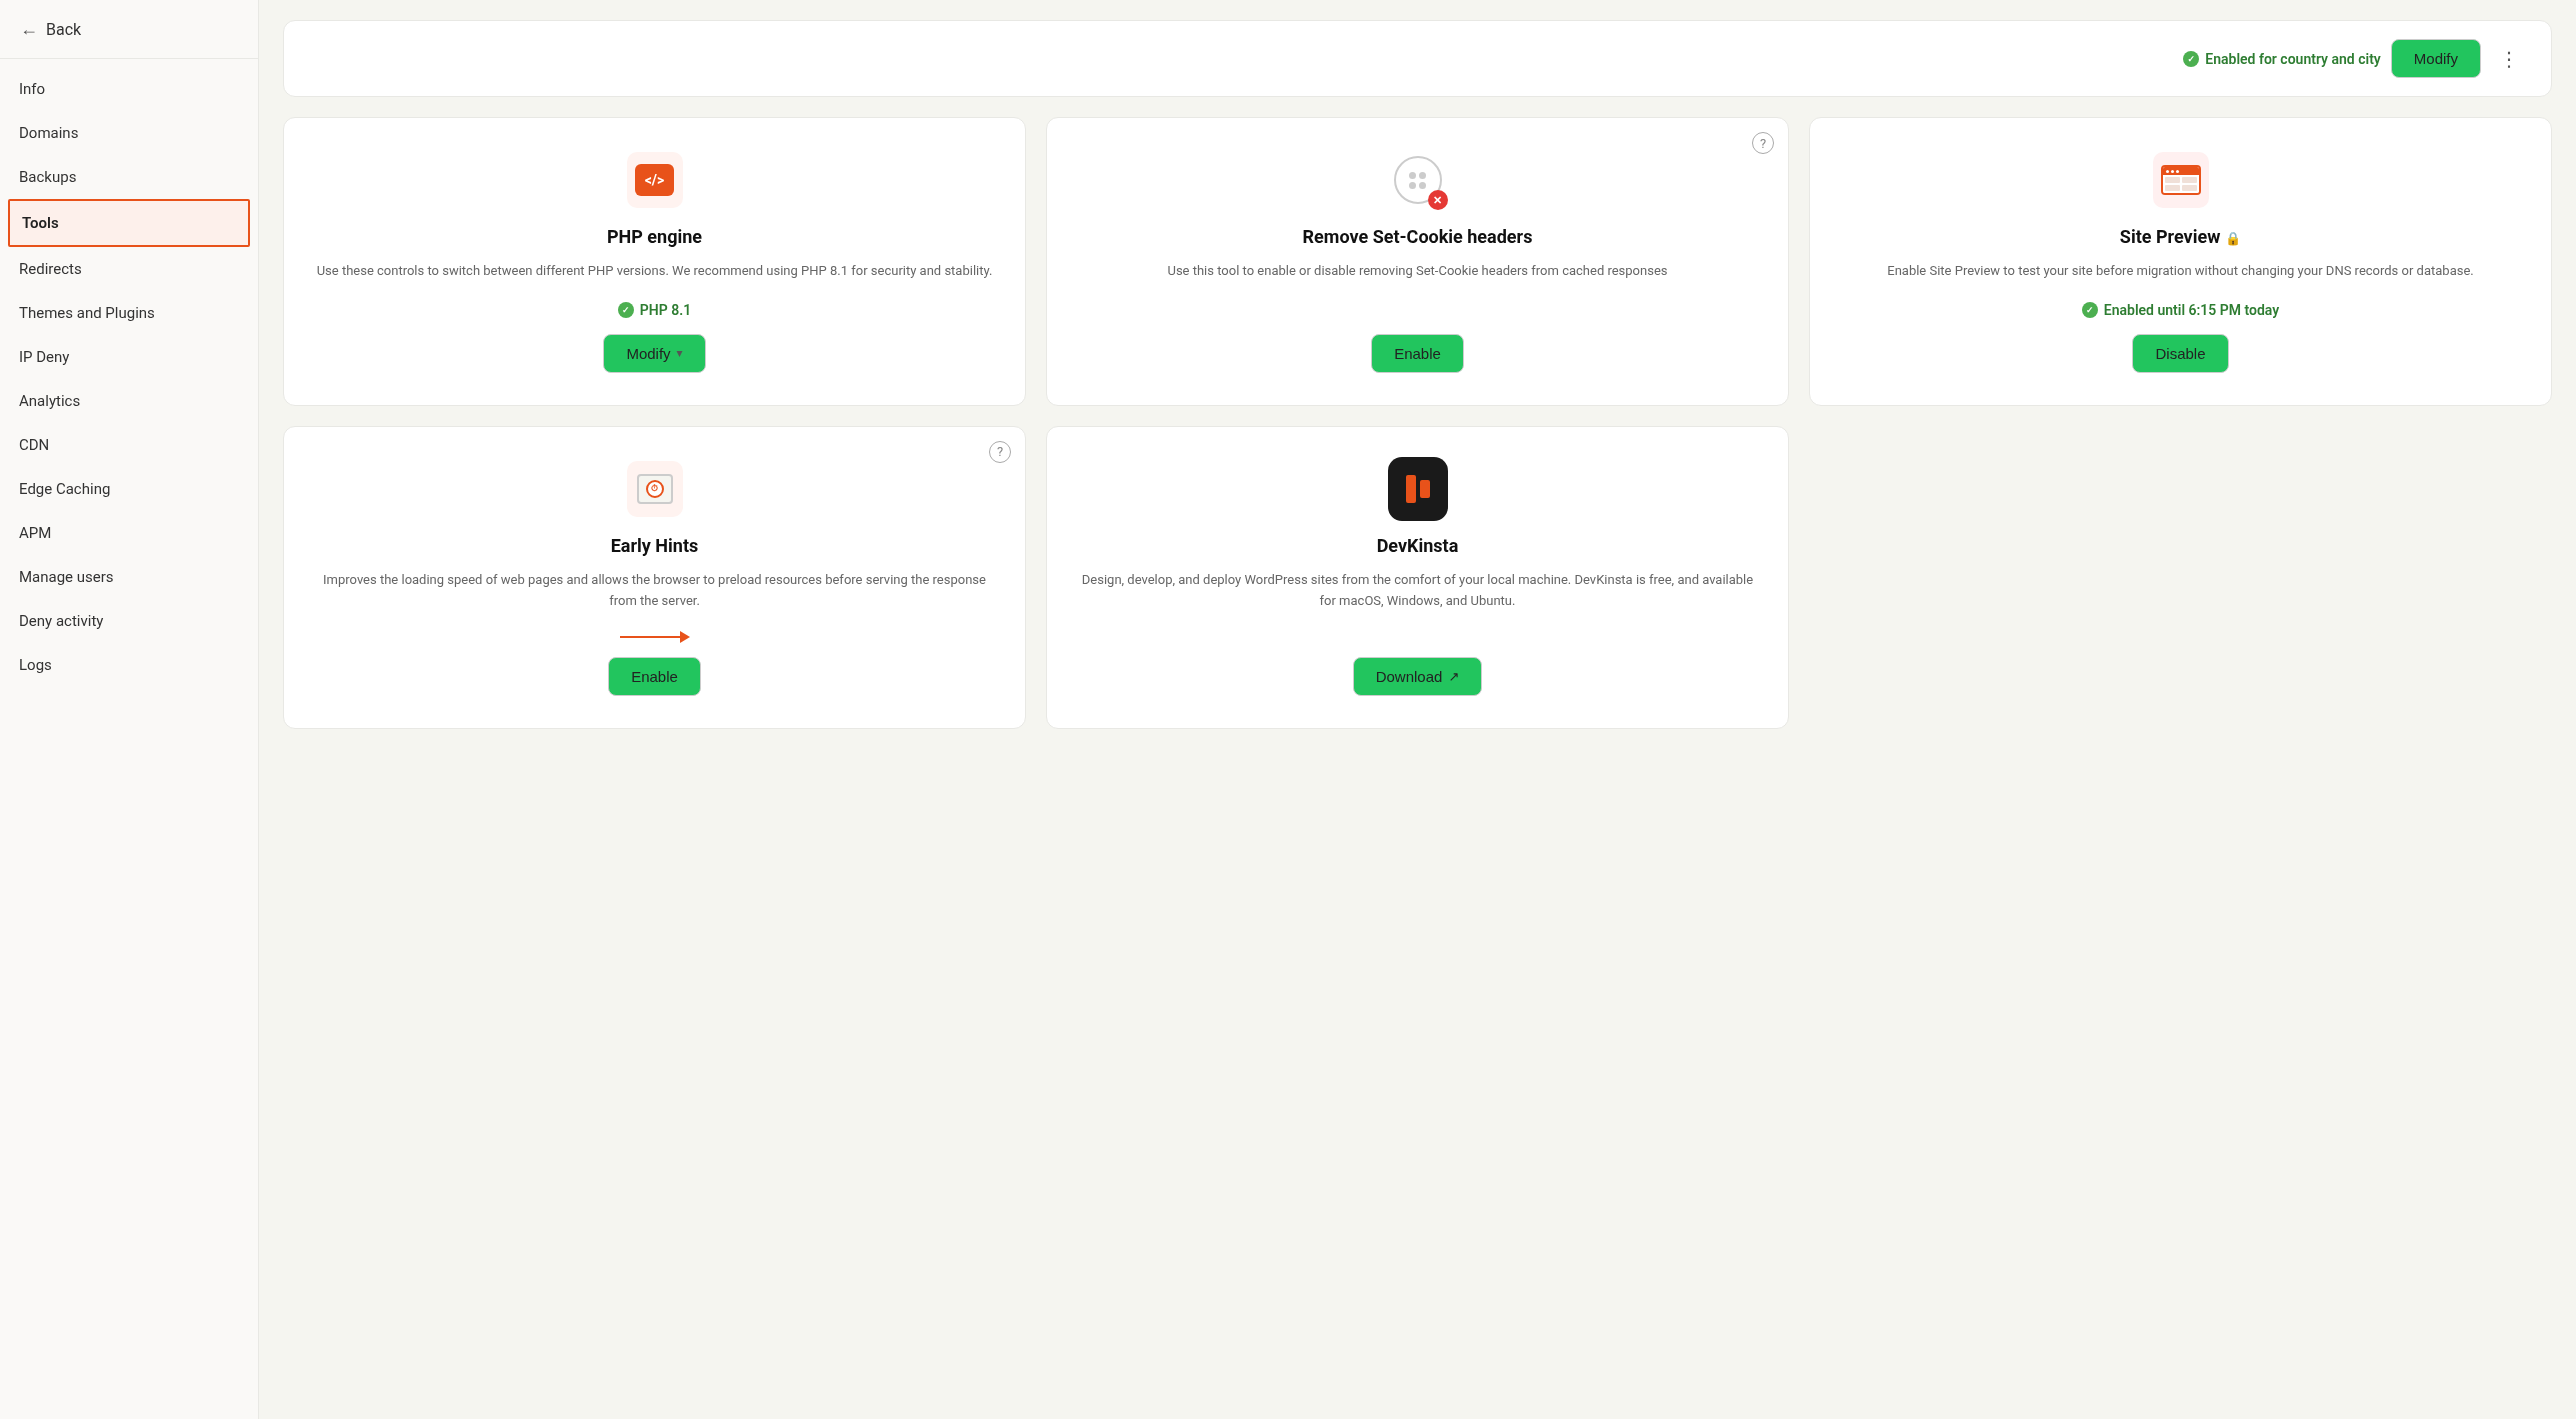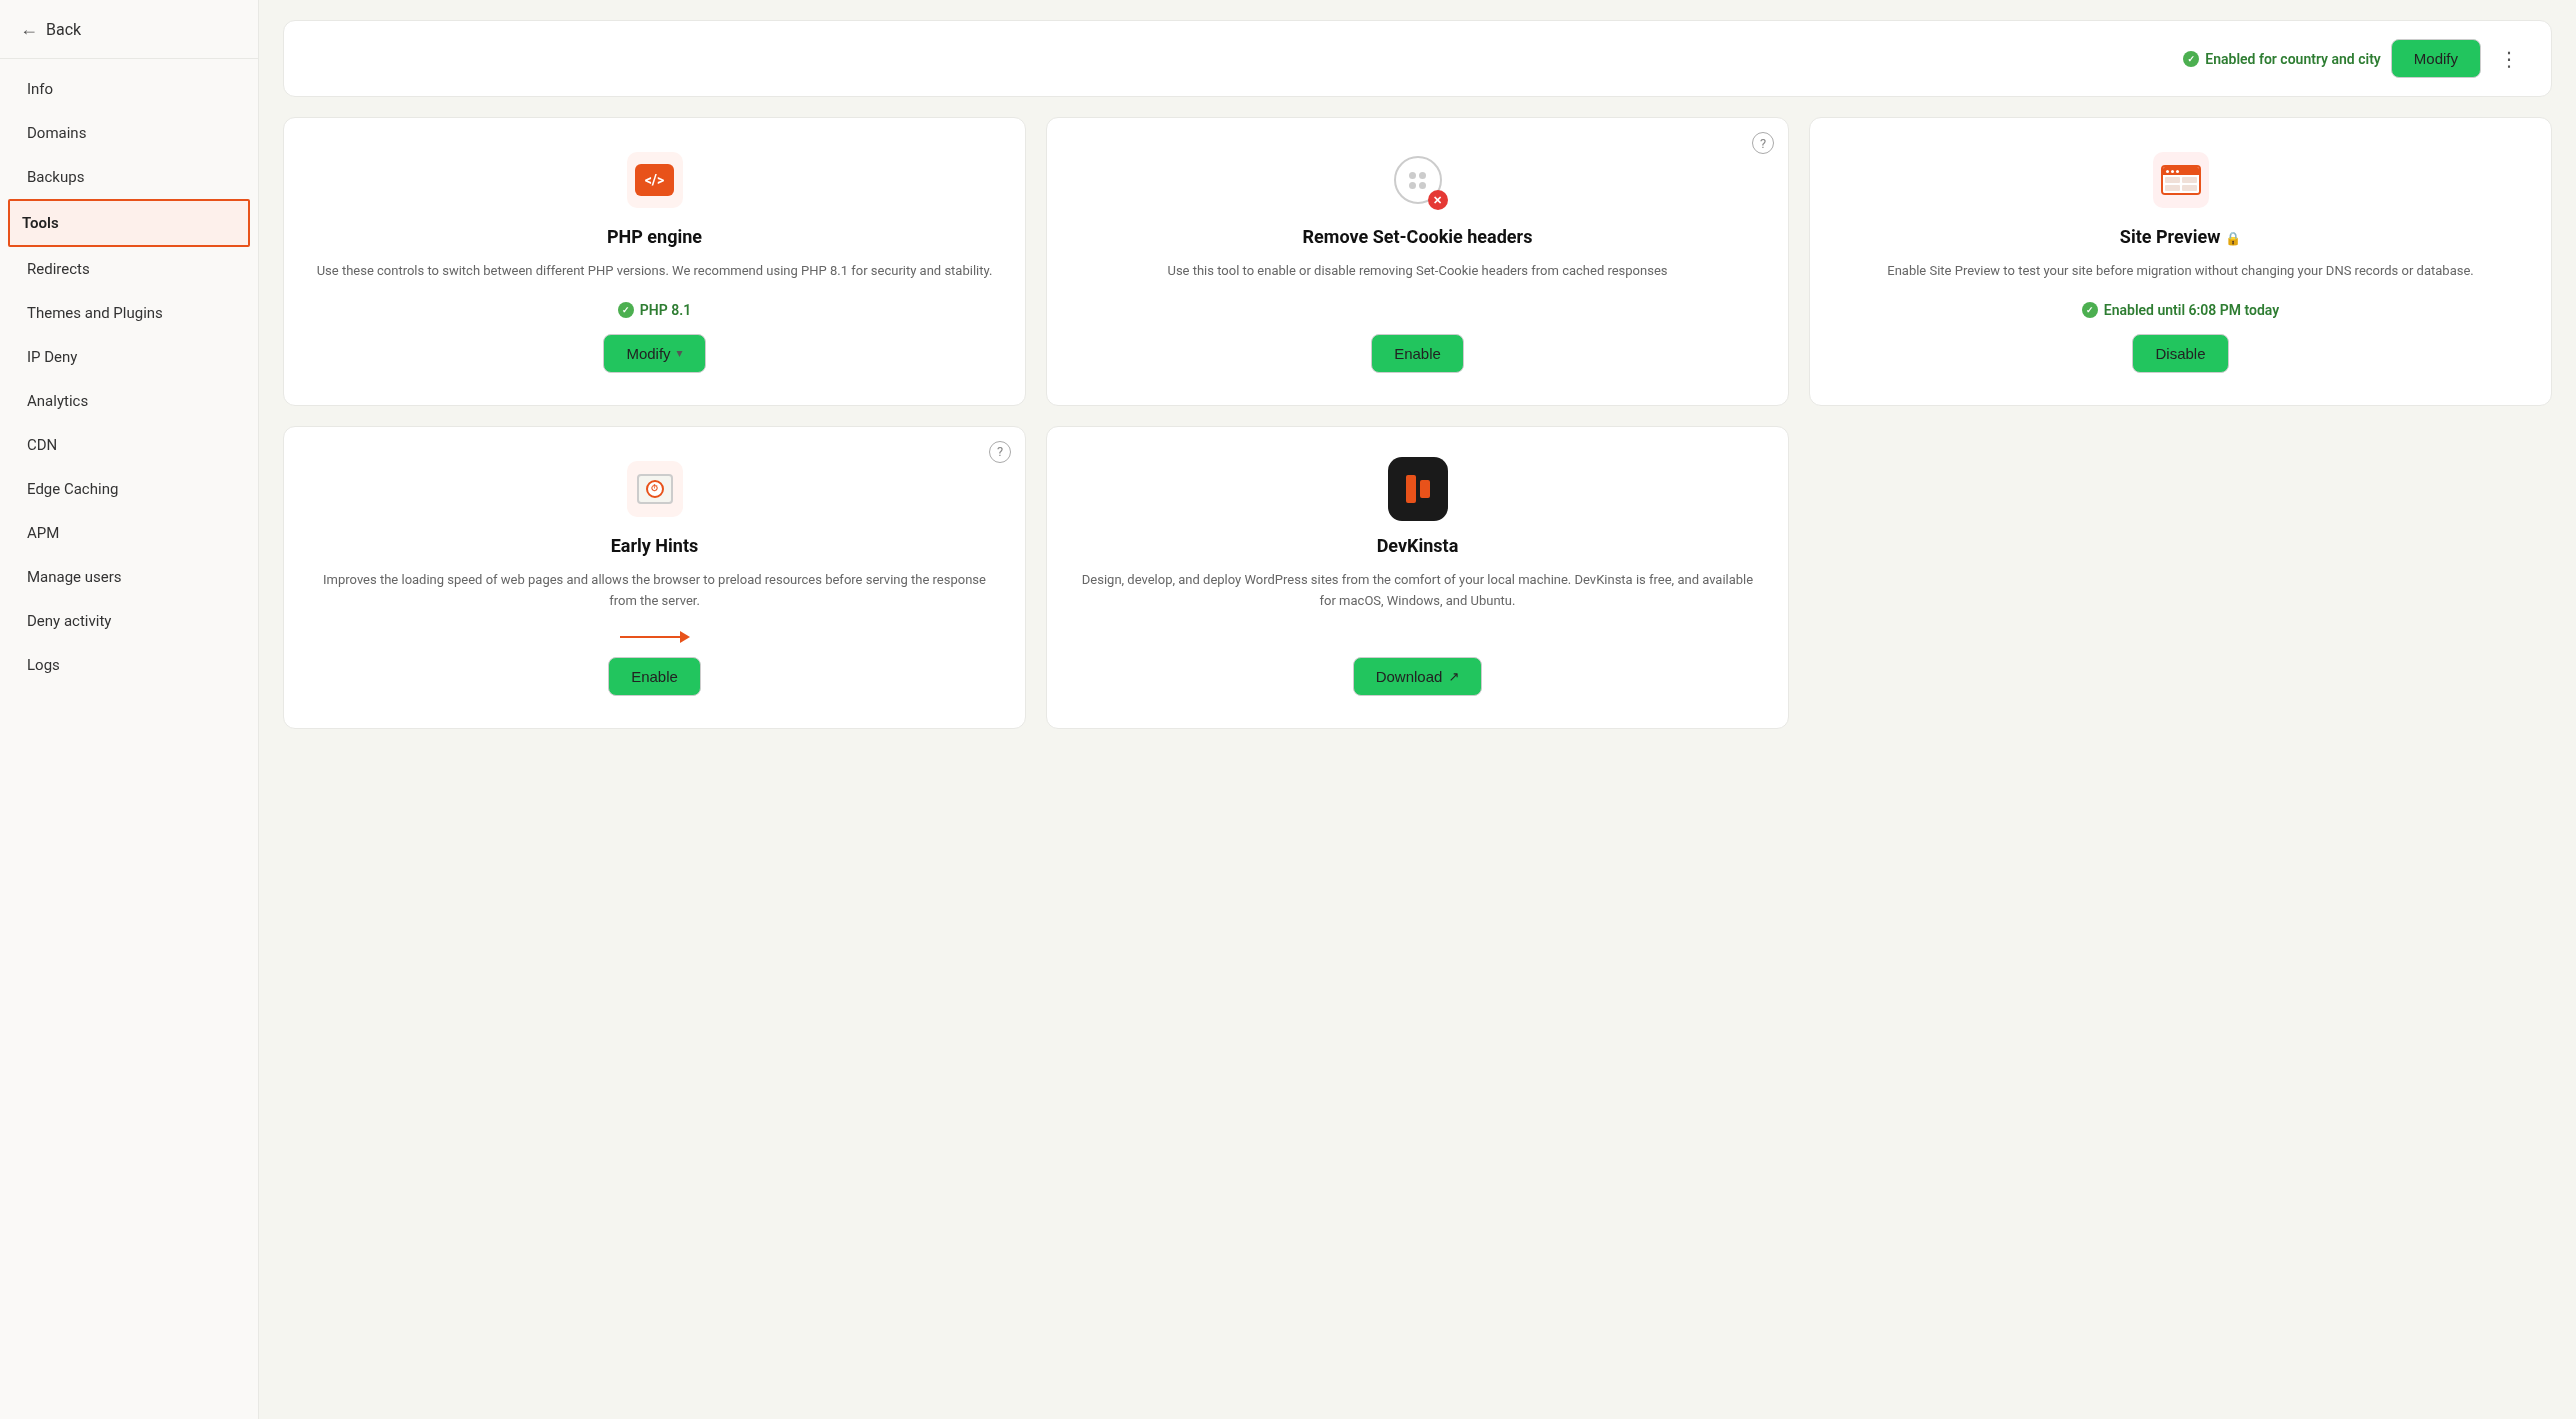--- a/index.html
+++ b/index.html
@@ -35,21 +35,21 @@
     .sidebar-back .back-arrow {
       font-size: 18px;
       color: #555;
     }
     .sidebar-nav {
       display: flex;
       flex-direction: column;
       padding: 8px 0;
     }
     .sidebar-item {
-      padding: 13px 27px;
+      padding: 13px 19px;
       font-size: 15px;
       color: #333;
       cursor: pointer;
       border-radius: 0;
       transition: background 0.15s;
     }
     .sidebar-item.active {
       background: #fdf0eb;
       border: 2px solid #e8521a;
       border-radius: 2px;
@@ -483,21 +483,21 @@
             </div>
           </div>
         </div>
         <div class="card-title">
           <span>Site Preview</span>
           <span class="title-lock"> 🔒</span>
         </div>
         <div class="card-desc">Enable Site Preview to test your site before migration without changing your DNS records or database.</div>
         <div class="status-green">
           <span class="status-green-dot">✓</span>
-          <span>Enabled until 6:08 PM today</span>
+          <span>Enabled until 6:15 PM today</span>
         </div>
         <button class="btn">
           <span>Disable</span>
         </button>
       </div>
 
       <div class="card" style="position:relative;">
         <div class="help-icon">?</div>
         <div class="card-icon">
           <div class="early-hints-icon">

